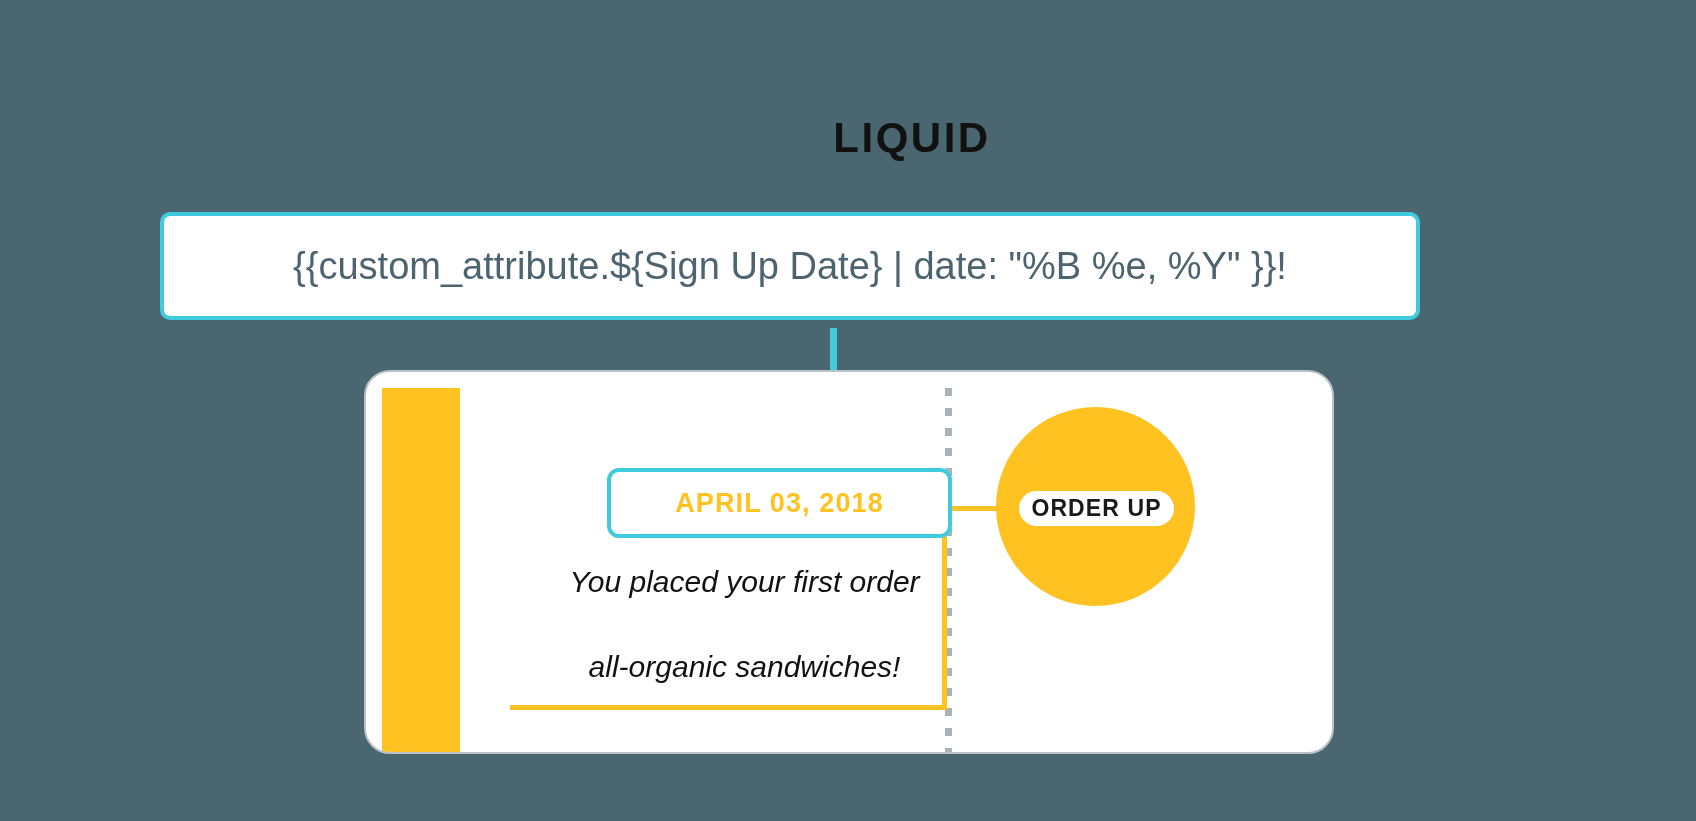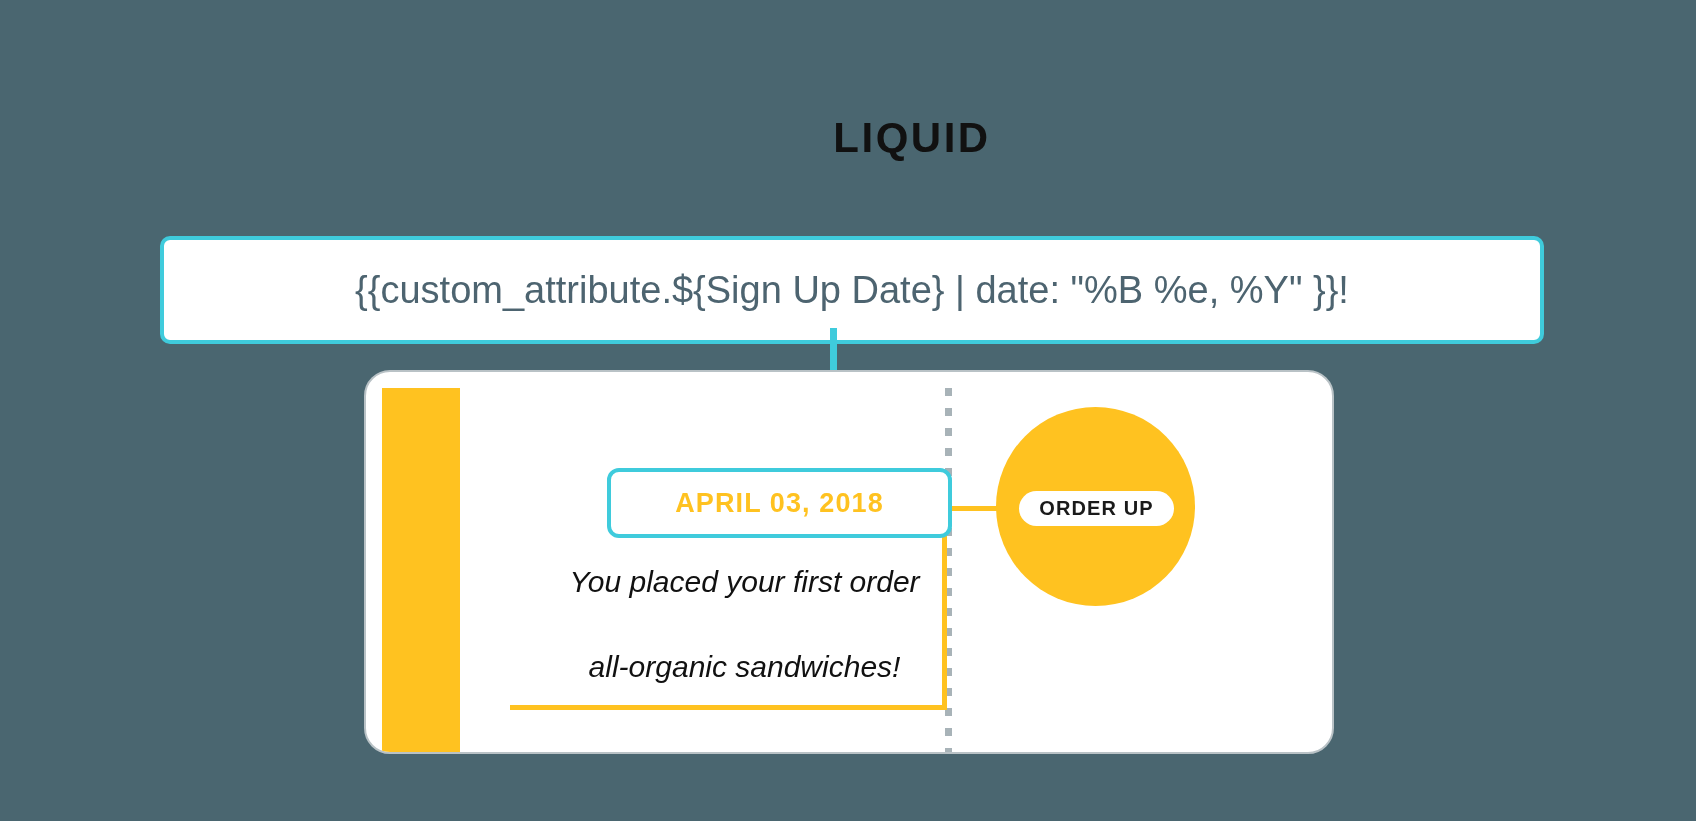--- a/index.html
+++ b/index.html
@@ -24,22 +24,22 @@
     color: #111111;
     font-size: 42px;
     font-weight: bold;
     letter-spacing: 2.5px;
     line-height: 1;
   }
 
   
   #code-box {
     position: absolute;
-    left: 96px; top: 172px;
-    width: 1384px; height: 108px;
+    left: 96px; top: 148px;
+    width: 1260px; height: 108px;
     background: #ffffff;
     border: 4px solid #3FCBDC;
     border-radius: 10px;
     display: flex;
     align-items: center;
     justify-content: center;
   }
   #code-text {
     color: #4d6470;
     font-size: 38px;
@@ -167,21 +167,21 @@
     width: 155px; height: 35px;
     background: #ffffff;
     border-radius: 18px;
     display: flex;
     align-items: center;
     justify-content: center;
     z-index: 5;
   }
   #order-label {
     color: #1a1a1a;
-    font-size: 20px;
+    font-size: 23px;
     font-weight: bold;
     letter-spacing: 1.1px;
     white-space: nowrap;
   }
 </style>
 </head>
 <body>
 
 <div id="stage">
 

